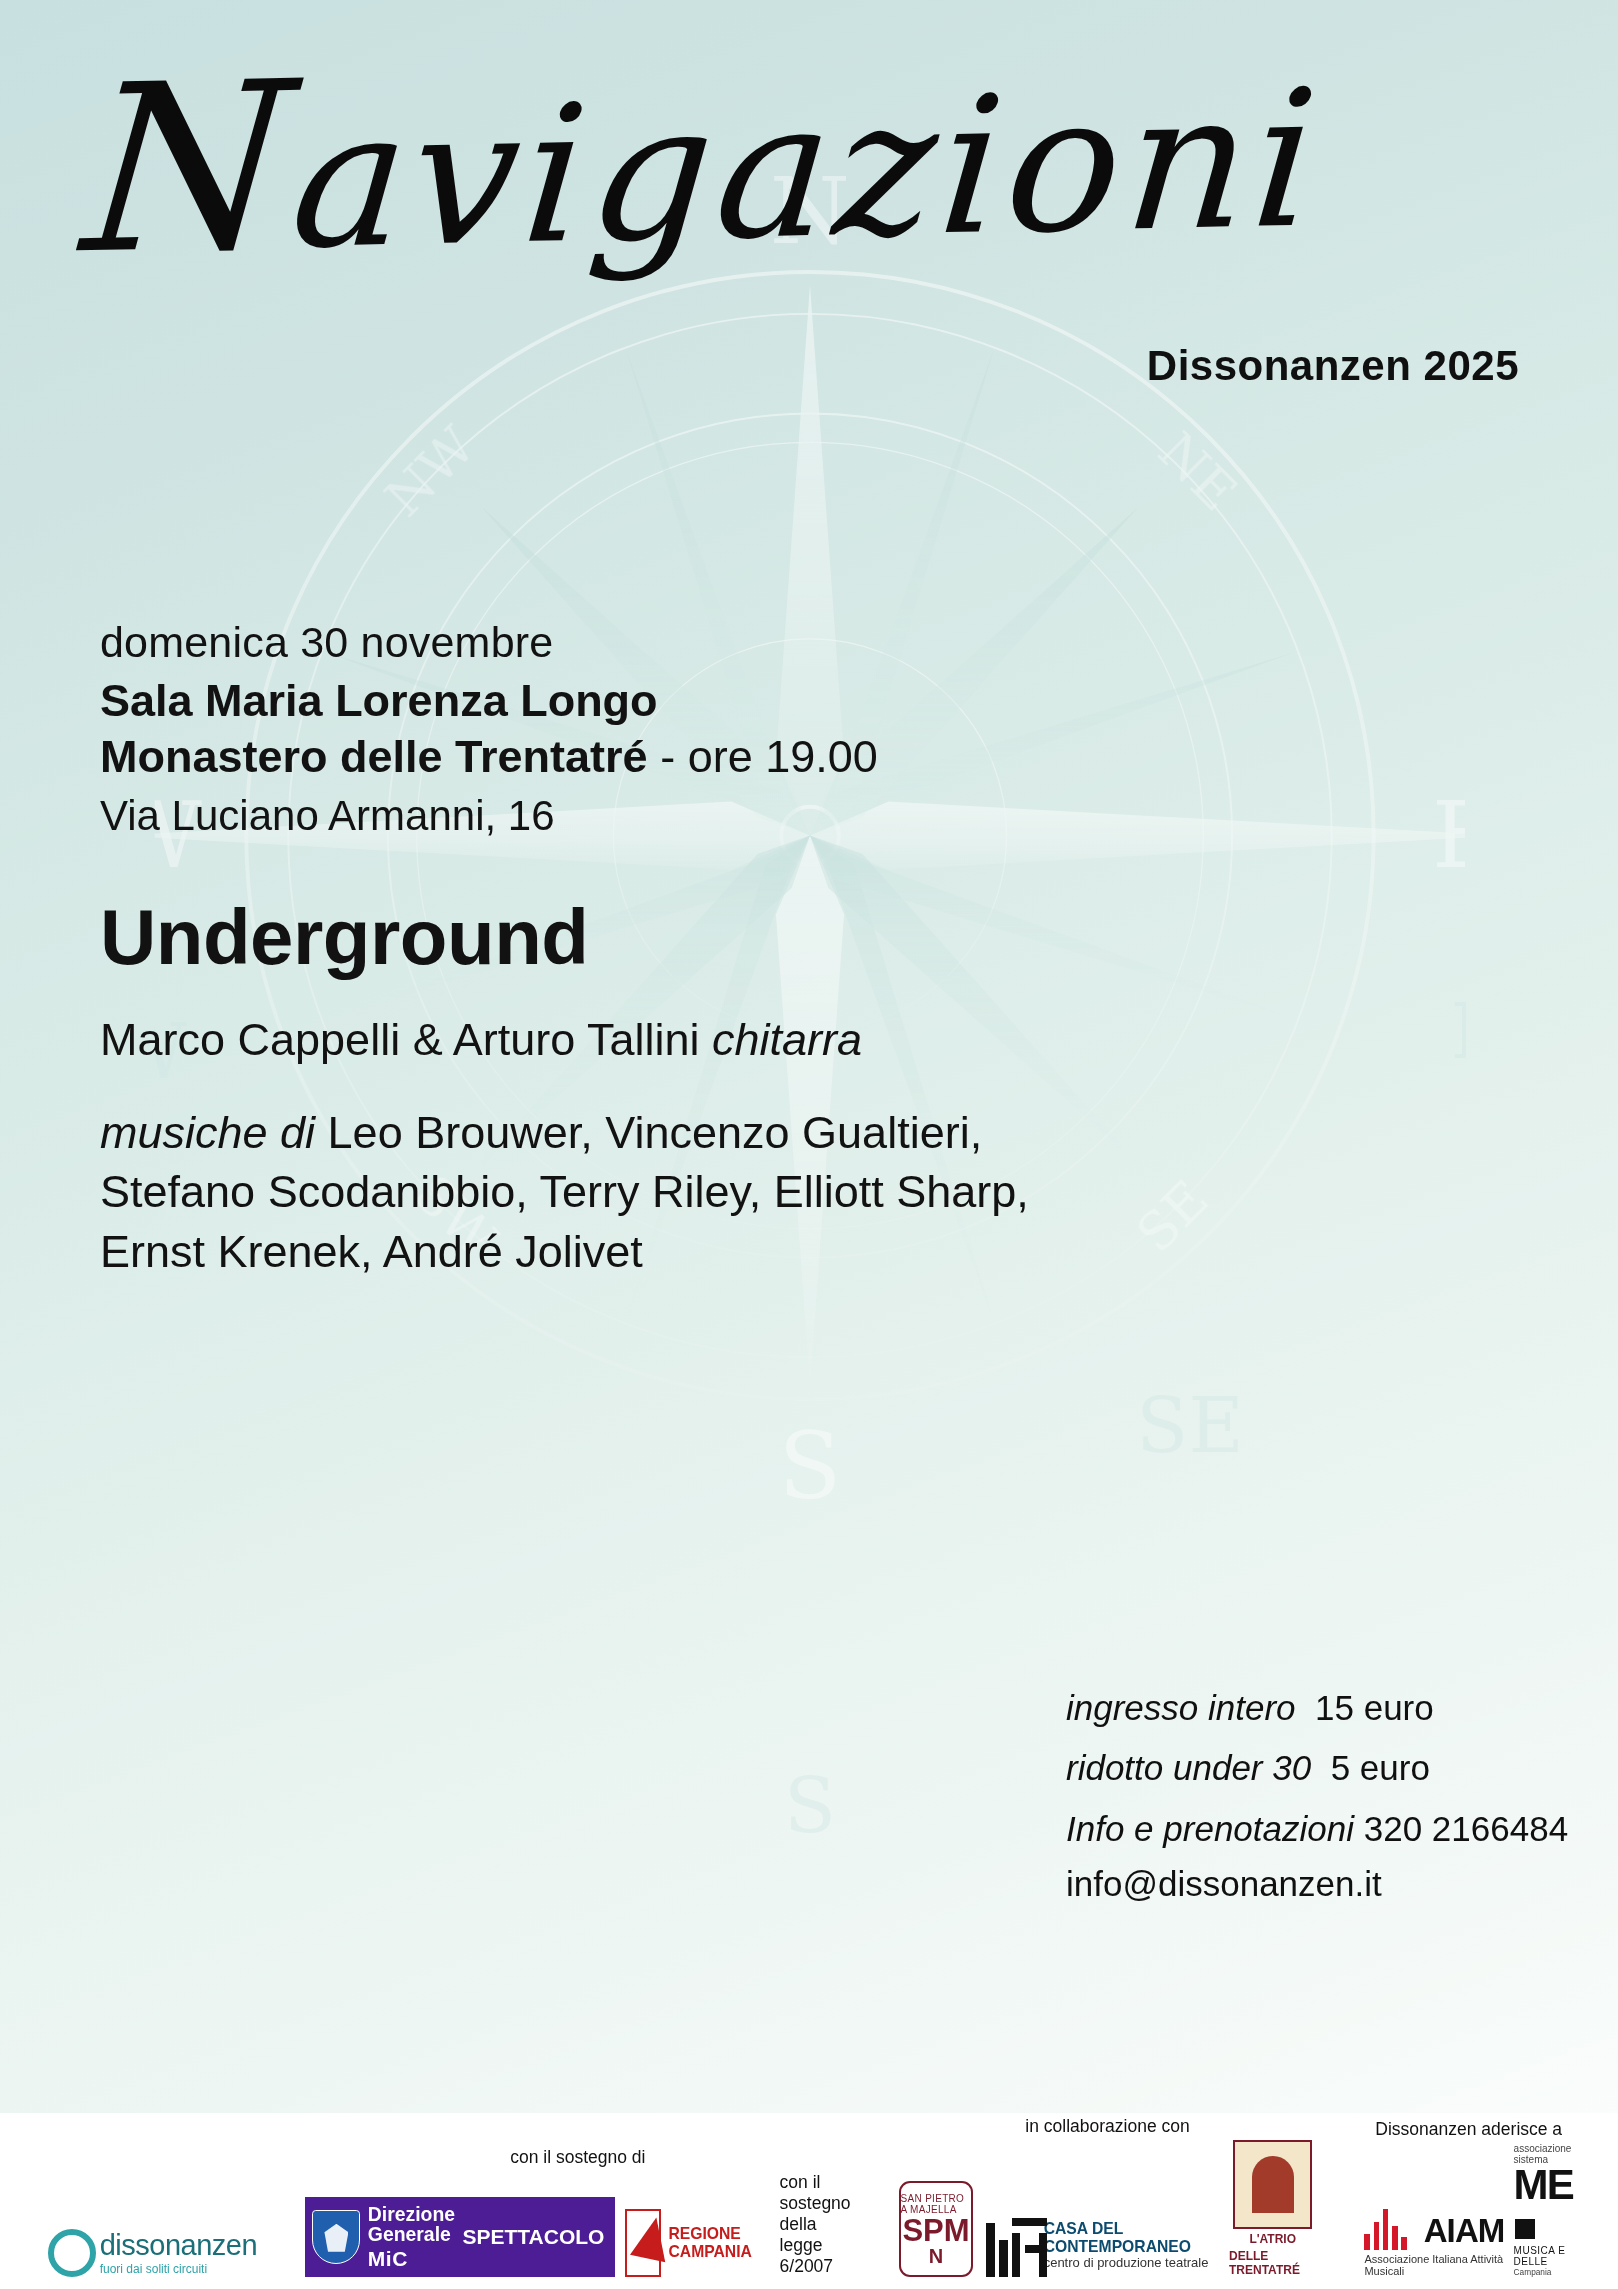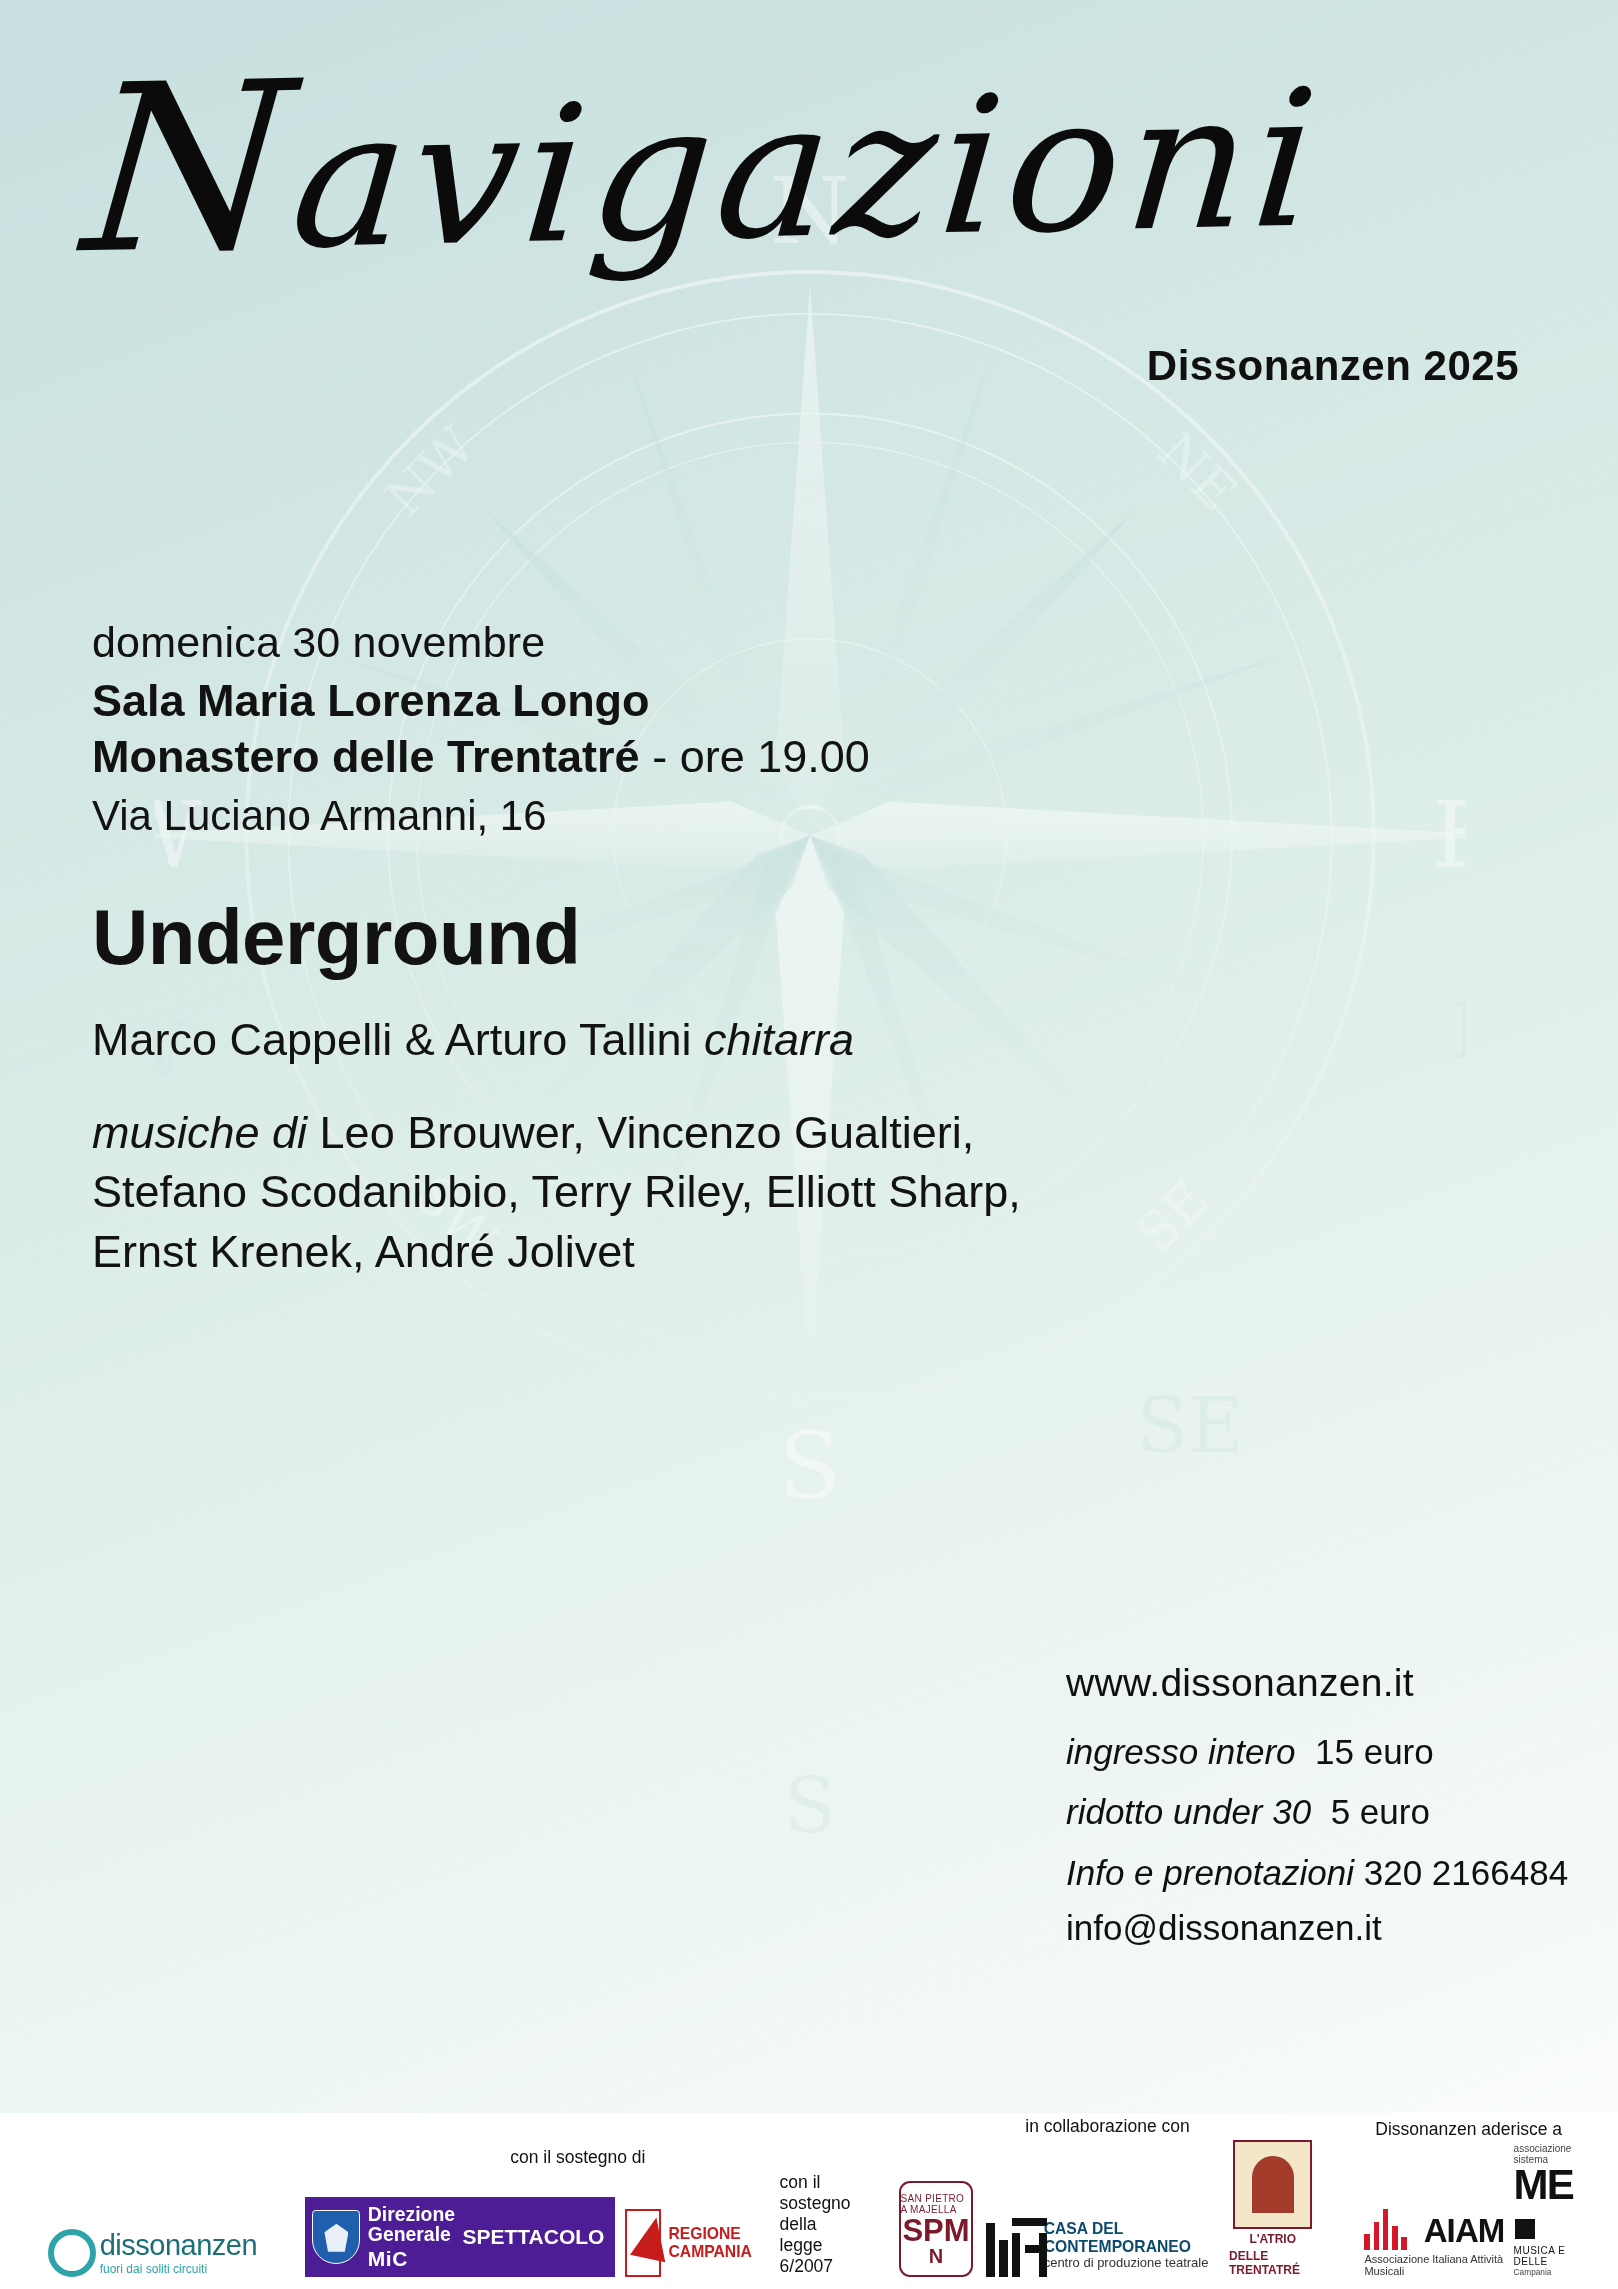--- a/index.html
+++ b/index.html
@@ -63,21 +63,21 @@
     top: 305px;
     font-size: 42px;
     font-weight: bold;
     color: #101010;
     letter-spacing: 0.5px;
   }
 
   
   .info {
     position: absolute;
-    left: 92px;
+    left: 100px;
     top: 617px;
     width: 1108px;
     color: #121212;
   }
   .line-date {
     font-size: 43px;
     line-height: 1.18;
     letter-spacing: 0.2px;
   }
   .line-venue {
@@ -458,21 +458,20 @@
     <div class="performers"><span>Marco Cappelli &amp; Arturo Tallini </span><span class="it">chitarra</span></div>
 
     <div class="composers">
       <span class="it">musiche di</span><span> Leo Brouwer, Vincenzo Gualtieri,</span><br>
       <span>Stefano Scodanibbio, Terry Riley, Elliott Sharp,</span><br>
       <span>Ernst Krenek, André Jolivet</span>
     </div>
   </div>
 
   <div class="practical">
-    <div class="web">www.dissonanzen.it</div>
     <div class="row gap"><span class="it">ingresso intero</span>&nbsp; <span>15 euro</span></div>
     <div class="row"><span class="it">ridotto under 30</span>&nbsp; <span>5 euro</span></div>
     <div class="row"><span class="it">Info e prenotazioni</span> <span>320 2166484</span></div>
     <div class="mail">info@dissonanzen.it</div>
   </div>
 
   <div class="footer">
     <div class="footer-inner">
 
       <div class="fgroup">

